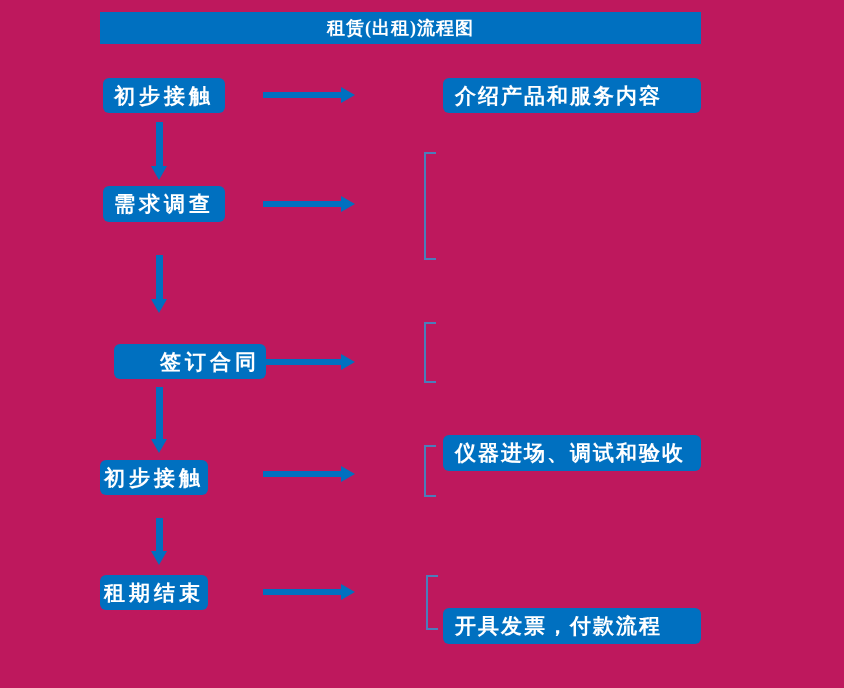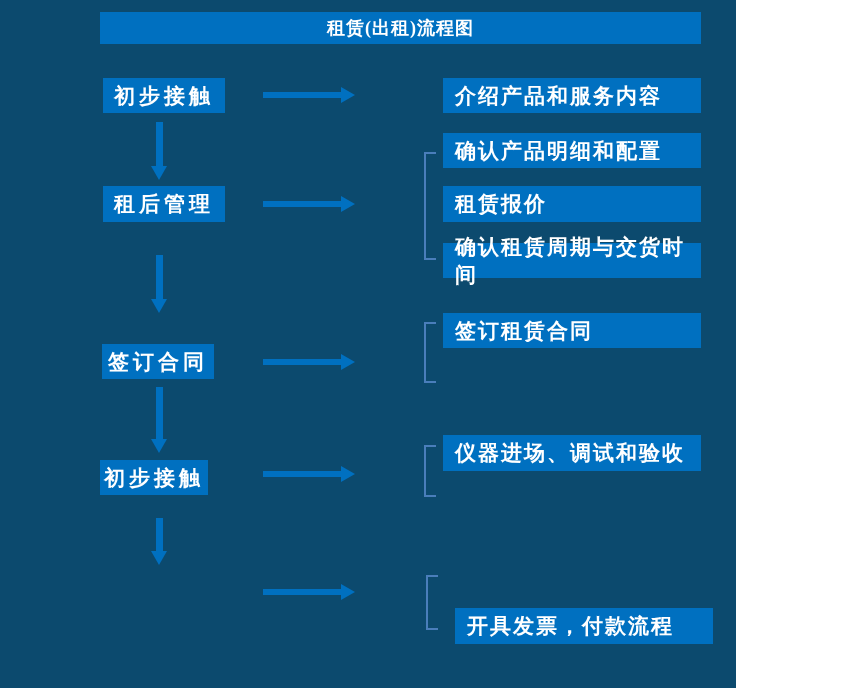--- a/index.html
+++ b/index.html
@@ -1,27 +1,27 @@
 <!DOCTYPE html>
 <html style="--primary: #0070C0; --bracket: #4A7EBB; --text: #FFFFFF;"><head>
 <meta charset="utf-8">
 <style>
   html,body{margin:0;padding:0;background:#fff;}
   .stage{
-    position:relative;width:736px;height:688px;background:#0c4a6e;overflow:hidden;
+    position:relative;width:844px;height:688px;background:#be185d;overflow:hidden;
     font-family:"Liberation Serif","DejaVu Serif",serif;
   }
   .title{
     position:absolute;background:var(--primary);color:var(--text);
     font-size:18px;font-weight:bold;letter-spacing:1px;
     display:flex;align-items:center;justify-content:center;
   }
   .box{
     position:absolute;background:var(--primary);color:var(--text);
-    font-size:21px;font-weight:bold;display:flex;align-items:center;
+    font-size:21px;font-weight:bold;display:flex;align-items:center;border-radius:6px;
   }
   .box-left{justify-content:center;letter-spacing:4px;}
   .box-right{justify-content:flex-start;padding-left:12px;box-sizing:border-box;letter-spacing:2px;}
   .arrow-right{position:absolute;width:92px;height:16px;}
   .arrow-right::before{
     content:"";position:absolute;left:0;top:5px;height:6px;right:13px;background:var(--primary);
   }
   .arrow-right::after{
     content:"";position:absolute;right:0;top:0;width:0;height:0;
     border-top:8px solid transparent;border-bottom:8px solid transparent;
@@ -44,45 +44,42 @@
   }
 </style>
 </head>
 <body style="background: rgb(255, 255, 255);">
 
 <div class="stage">
 
   <div class="title" style="left:100px;top:12px;width:601px;height:32px;">租赁(出租)流程图</div>
 
   <div class="box box-left" style="left:103px;top:78px;width:122px;height:35px;">初步接触</div>
-  <div class="box box-left" style="left:103px;top:186px;width:122px;height:36px;">租后管理</div>
-  <div class="box box-left" style="left:102px;top:344px;width:112px;height:35px;">签订合同</div>
+  <div class="box box-left" style="left:103px;top:186px;width:122px;height:36px;">需求调查</div>
+  <div class="box box-left" style="left:114px;top:344px;width:112px;height:35px;padding-left:40px;">签订合同</div>
   <div class="box box-left" style="left:100px;top:460px;width:108px;height:35px;">初步接触</div>
+  <div class="box box-left" style="left:100px;top:575px;width:108px;height:35px;">租期结束</div>
 
   <div class="arrow-down" style="left:151px;top:122px;height:58px;"></div>
   <div class="arrow-down" style="left:151px;top:255px;height:58px;"></div>
   <div class="arrow-down" style="left:151px;top:387px;height:66px;"></div>
   <div class="arrow-down" style="left:151px;top:518px;height:47px;"></div>
 
   <div class="arrow-right" style="left:263px;top:87px;"></div>
   <div class="arrow-right" style="left:263px;top:196px;"></div>
   <div class="arrow-right" style="left:263px;top:354px;"></div>
   <div class="arrow-right" style="left:263px;top:466px;"></div>
   <div class="arrow-right" style="left:263px;top:584px;"></div>
 
   <div class="bracket" style="left:424px;top:152px;height:108px;"></div>
   <div class="bracket" style="left:424px;top:322px;height:61px;"></div>
   <div class="bracket" style="left:424px;top:445px;height:52px;"></div>
   <div class="bracket" style="left:426px;top:575px;height:55px;"></div>
 
   <div class="box box-right" style="left:443px;top:78px;width:258px;height:35px;">介绍产品和服务内容</div>
 
-  <div class="box box-right" style="left:443px;top:133px;width:258px;height:35px;">确认产品明细和配置</div>
-  <div class="box box-right" style="left:443px;top:186px;width:258px;height:36px;">租赁报价</div>
-  <div class="box box-right" style="left:443px;top:243px;width:258px;height:35px;">确认租赁周期与交货时间</div>
 
-  <div class="box box-right" style="left:443px;top:313px;width:258px;height:35px;">签订租赁合同</div>
 
   <div class="box box-right" style="left:443px;top:435px;width:258px;height:36px;">仪器进场、调试和验收</div>
 
-  <div class="box box-right" style="left:443px;top:608px;width:258px;height:36px;margin-left:12px;">开具发票，付款流程</div>
+  <div class="box box-right" style="left:443px;top:608px;width:258px;height:36px;">开具发票，付款流程</div>
 
 </div>
 
 </body></html>

